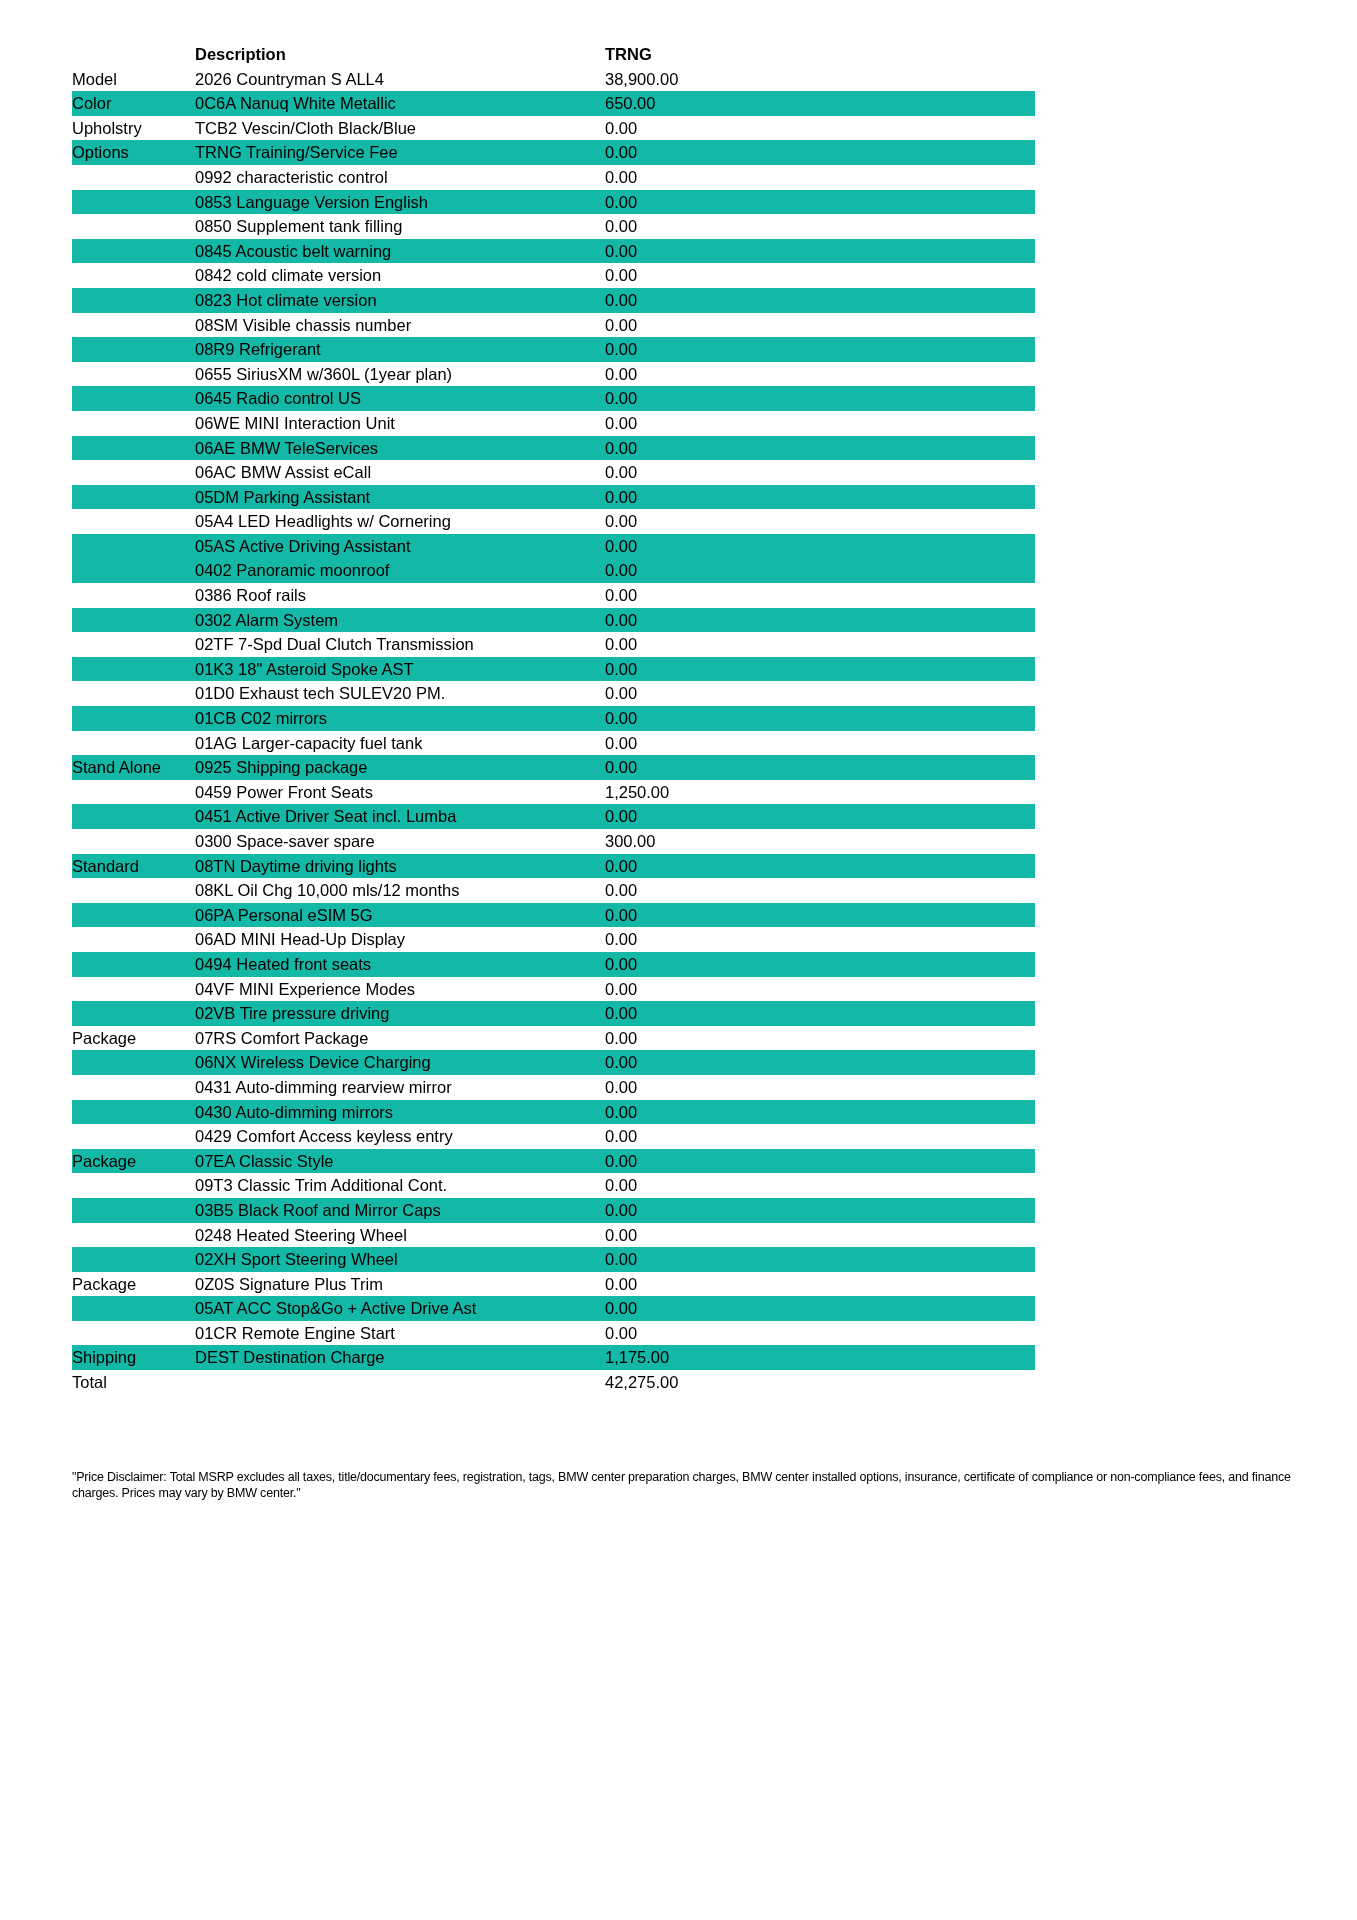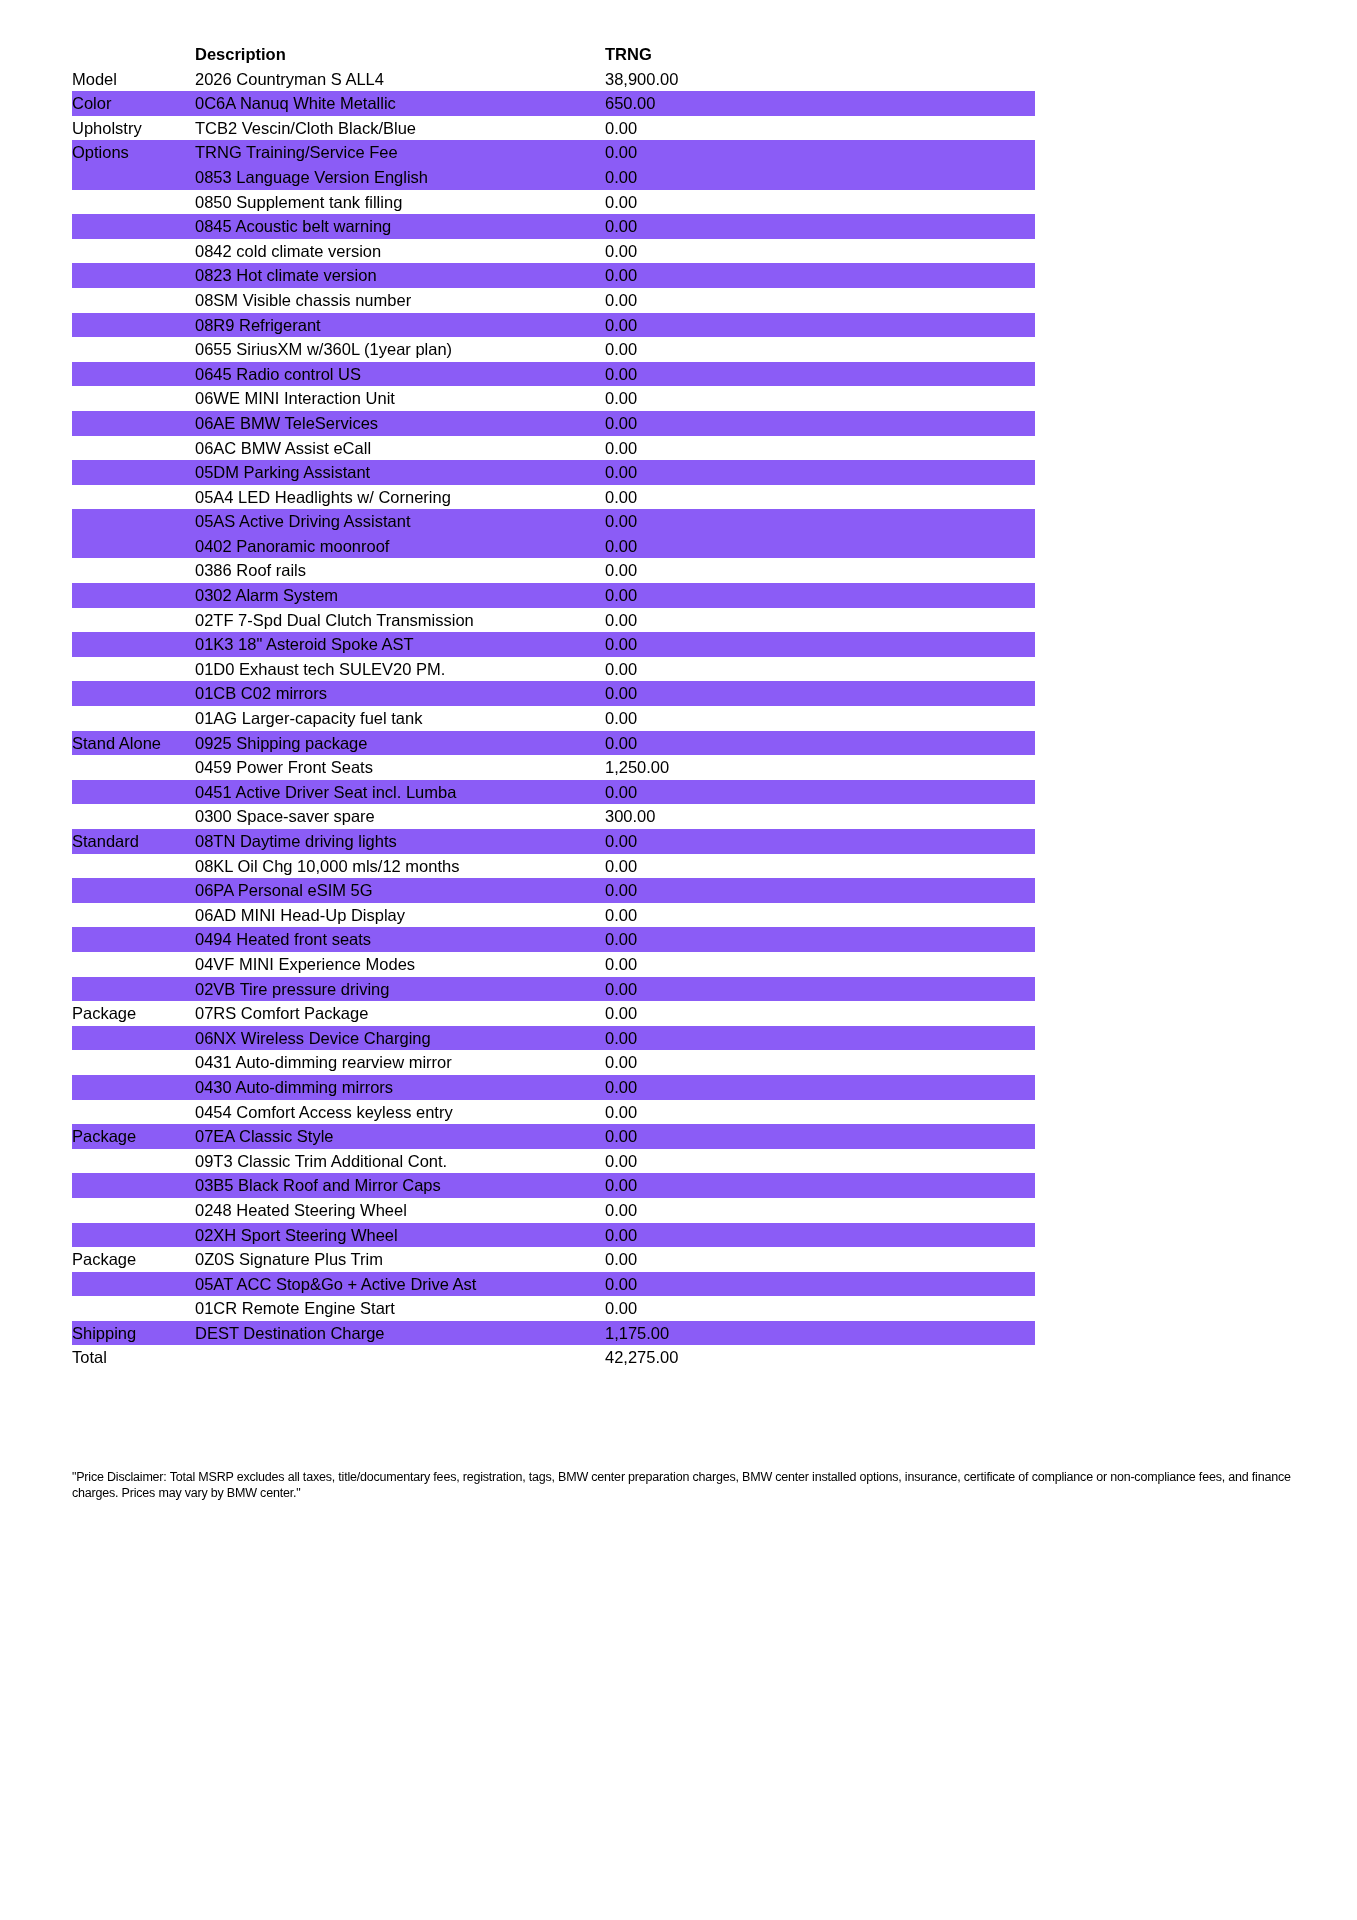--- a/index.html
+++ b/index.html
@@ -38,21 +38,21 @@
     overflow: hidden;
   }
   .col-category { width: 123px; }
   .col-desc     { width: 410px; }
   .col-msrp     { width: 192px; }
   .col-spacer   { width: 238px; }
 
   table.pricing thead th { font-weight: bold; }
   td.cat  { padding-left: 11px; }
   td.msrp, th.msrp { text-align: right; }
-  tr.striped { background: #8b5cf6; margin-top: 12px; }
+  tr.striped { background: #14b8a6; margin-top: 12px; }
 
   .disclaimer {
     position: absolute;
     left: 72px;
     top: 1470px;
     width: 1222px;
     font-size: 12.5px;
     line-height: 15.5px;
     letter-spacing: -0.2px;
     color: #000000;
@@ -95,20 +95,26 @@
           <td class="desc">TCB2 Vescin/Cloth Black/Blue</td>
           <td class="msrp">0.00</td>
           <td class="spacer"></td>
         </tr>
         <tr class="striped">
           <td class="cat">Options</td>
           <td class="desc">TRNG Training/Service Fee</td>
           <td class="msrp">0.00</td>
           <td class="spacer"></td>
         </tr>
+        <tr>
+          <td class="cat"></td>
+          <td class="desc">0992 characteristic control</td>
+          <td class="msrp">0.00</td>
+          <td class="spacer"></td>
+        </tr>
         <tr class="striped">
           <td class="cat"></td>
           <td class="desc">0853 Language Version English</td>
           <td class="msrp">0.00</td>
           <td class="spacer"></td>
         </tr>
         <tr>
           <td class="cat"></td>
           <td class="desc">0850 Supplement tank filling</td>
           <td class="msrp">0.00</td>
@@ -325,21 +331,21 @@
           <td class="spacer"></td>
         </tr>
         <tr class="striped">
           <td class="cat"></td>
           <td class="desc">0430 Auto-dimming mirrors</td>
           <td class="msrp">0.00</td>
           <td class="spacer"></td>
         </tr>
         <tr>
           <td class="cat"></td>
-          <td class="desc">0454 Comfort Access keyless entry</td>
+          <td class="desc">0429 Comfort Access keyless entry</td>
           <td class="msrp">0.00</td>
           <td class="spacer"></td>
         </tr>
         <tr class="striped">
           <td class="cat">Package</td>
           <td class="desc">07EA Classic Style</td>
           <td class="msrp">0.00</td>
           <td class="spacer"></td>
         </tr>
         <tr>

